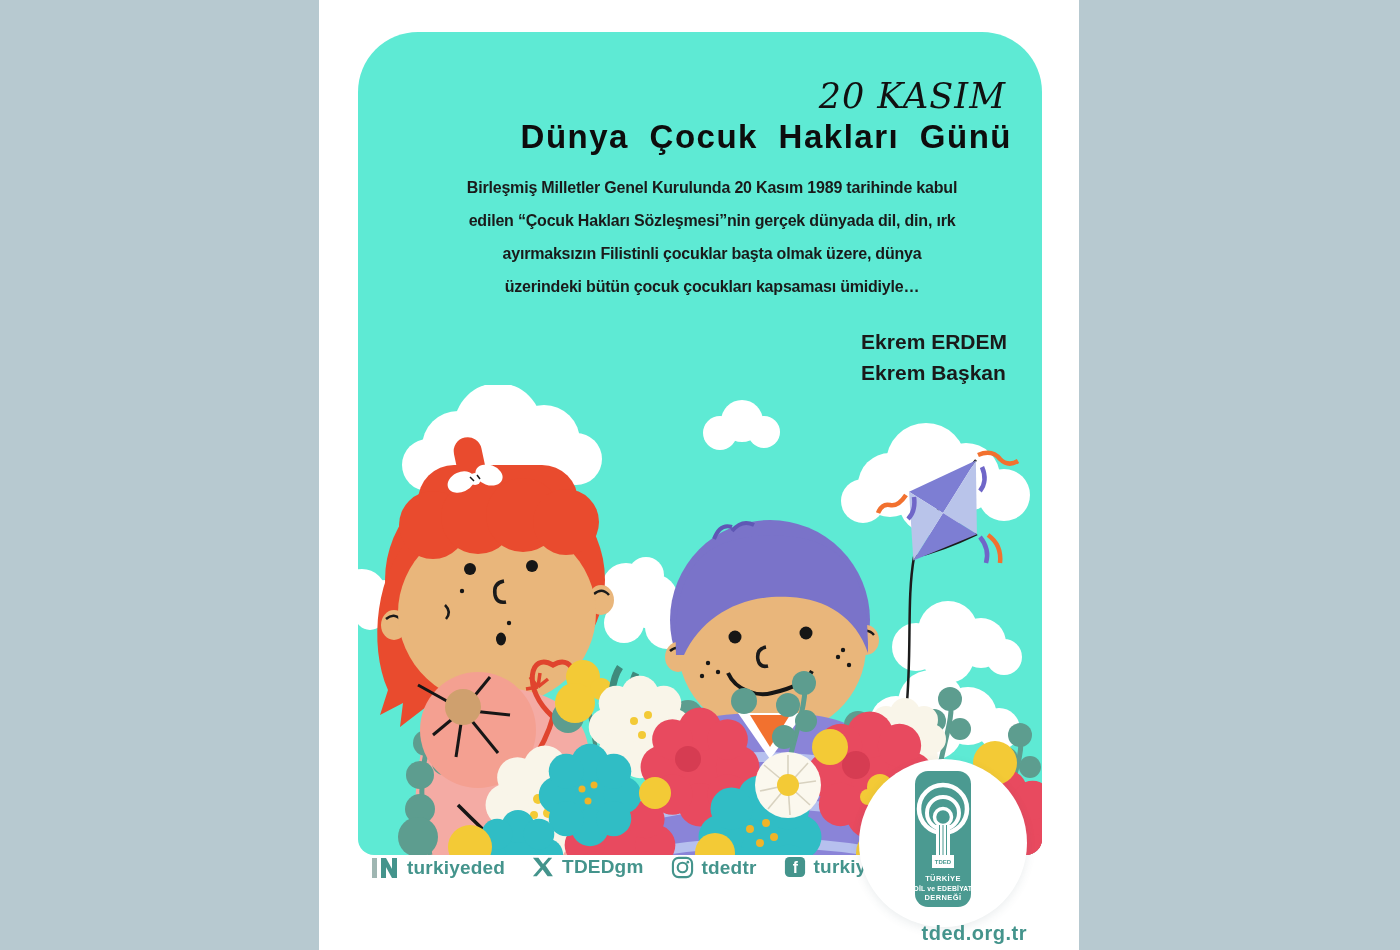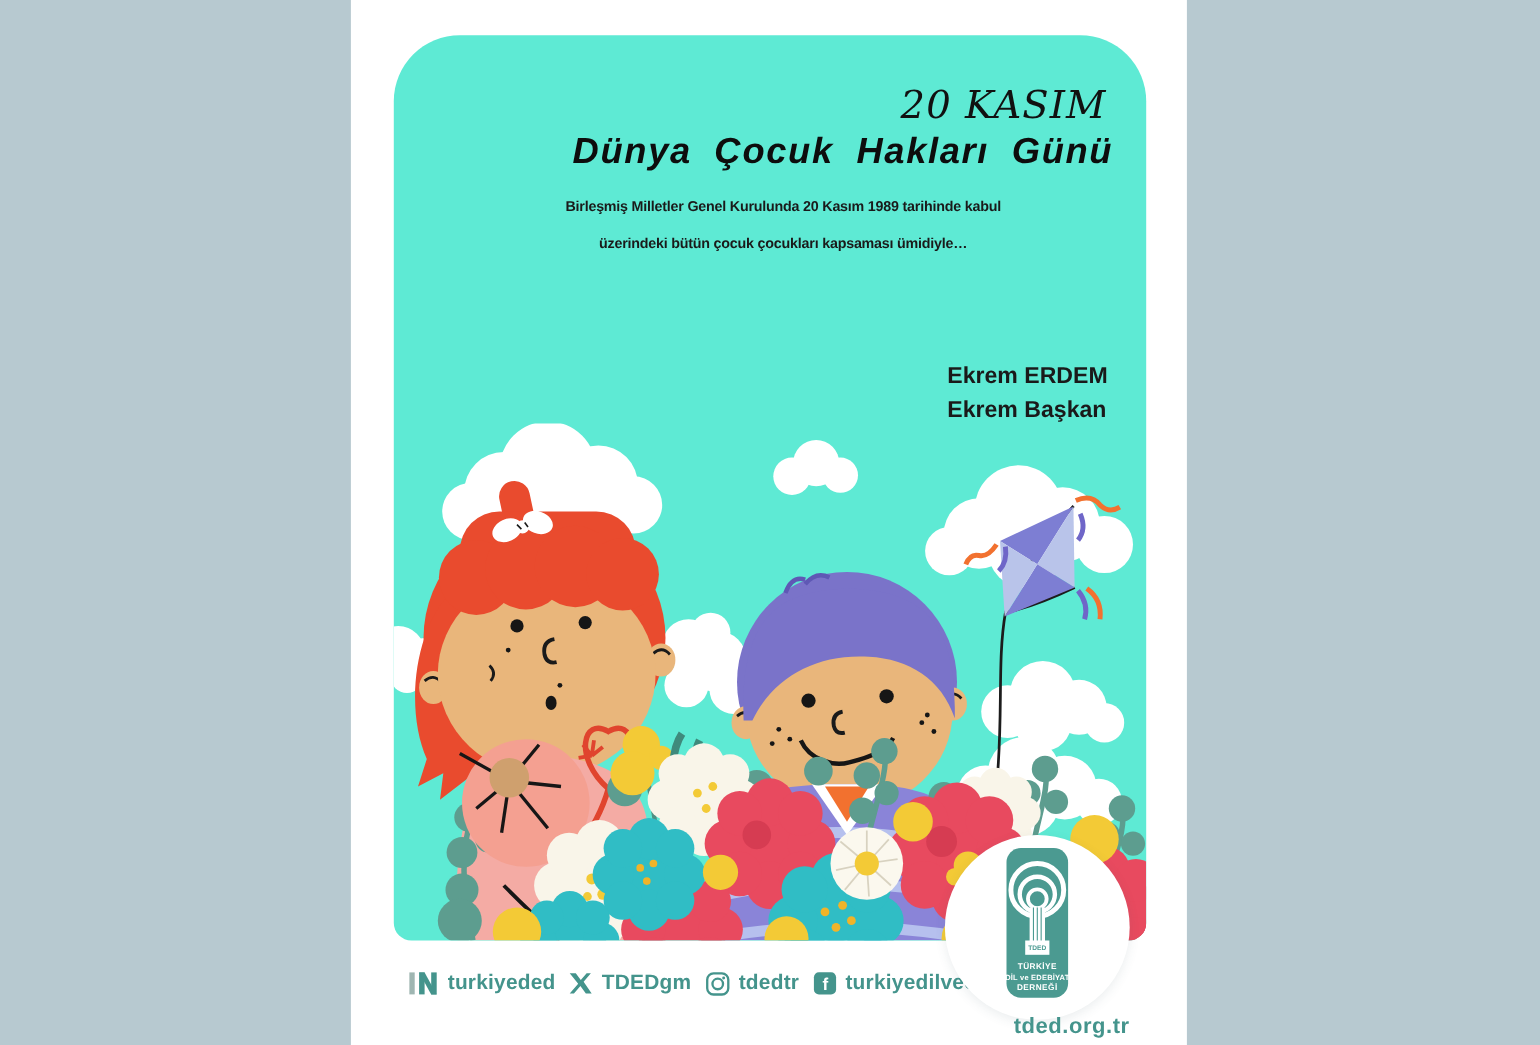--- a/index.html
+++ b/index.html
@@ -4,48 +4,50 @@
 <style>
   html,body{margin:0;padding:0;}
   body{font-family:"Liberation Sans",sans-serif;}
   .stage{position:relative;width:1400px;height:950px;background:#b7c9d0;overflow:hidden;}
   .band{position:absolute;left:319px;top:0;width:760px;height:950px;background:#ffffff;}
   .card{position:absolute;left:358px;top:32px;width:684px;height:823px;background:#5eead4;
         border-radius:60px 60px 16px 16px;overflow:hidden;z-index:1;}
   .kicker{position:absolute;top:44px;right:36px;font-family:"DejaVu Serif",serif;font-style:italic;
         font-size:35px;color:#111;letter-spacing:1px;white-space:nowrap;}
   .title{position:absolute;top:86px;right:30px;font-size:33px;font-weight:bold;color:#0d0d0d;
-        letter-spacing:1.5px;word-spacing:10px;white-space:nowrap;font-style:italic;}
+        letter-spacing:1.5px;word-spacing:10px;white-space:nowrap;}
   .body-text{position:absolute;top:139px;left:34px;right:10px;text-align:center;
-        font-size:13px;font-weight:bold;line-height:33px;color:#1a1a1a;letter-spacing:-0.2px;}
+        font-size:16px;font-weight:bold;line-height:33px;color:#1a1a1a;letter-spacing:-0.2px;}
   .body-text div{white-space:nowrap;}
   .signature{position:absolute;top:294px;right:35px;text-align:left;font-size:21px;font-weight:bold;
         line-height:31px;color:#1a1a1a;}
   .illustration{position:absolute;left:0;bottom:0;width:684px;height:470px;}
-  .footer-social{position:absolute;left:372px;top:882px;display:flex;align-items:center;gap:12px;z-index:2;}
+  .footer-social{position:absolute;left:372px;top:856px;display:flex;align-items:flex-start;gap:27px;z-index:2;}
   .social-item{display:flex;align-items:center;gap:8px;font-weight:bold;font-size:19px;
         color:#44948c;letter-spacing:0.2px;}
   .social-item svg{display:block;}
   .badge-circle{position:absolute;left:859px;top:759px;width:168px;height:168px;border-radius:50%;
         background:#ffffff;z-index:2;box-shadow:0 3px 10px rgba(60,90,100,0.10);text-decoration:underline;}
   .website{position:absolute;left:859px;top:922px;width:168px;text-align:right;font-weight:bold;
         font-size:20px;color:#44948c;letter-spacing:0.5px;z-index:2;}
 </style>
 </head>
 <body>
 
 <div class="stage">
   <div class="band"></div>
 
   <div class="card">
     <div class="kicker">20 KASIM</div>
     <div class="title">Dünya Çocuk Hakları Günü</div>
 
     <div class="body-text">
       <div>Birleşmiş Milletler Genel Kurulunda 20 Kasım 1989 tarihinde kabul</div>
+      <div>edilen “Çocuk Hakları Sözleşmesi”nin gerçek dünyada dil, din, ırk</div>
+      <div>ayırmaksızın Filistinli çocuklar başta olmak üzere, dünya</div>
       <div>üzerindeki bütün çocuk çocukları kapsaması ümidiyle…</div>
     </div>
 
     <div class="signature">
       <div>Ekrem ERDEM</div>
       <div>Ekrem Başkan</div>
     </div>
 
     <svg class="illustration" viewBox="0 0 684 470" xmlns="http://www.w3.org/2000/svg">
       <defs>

